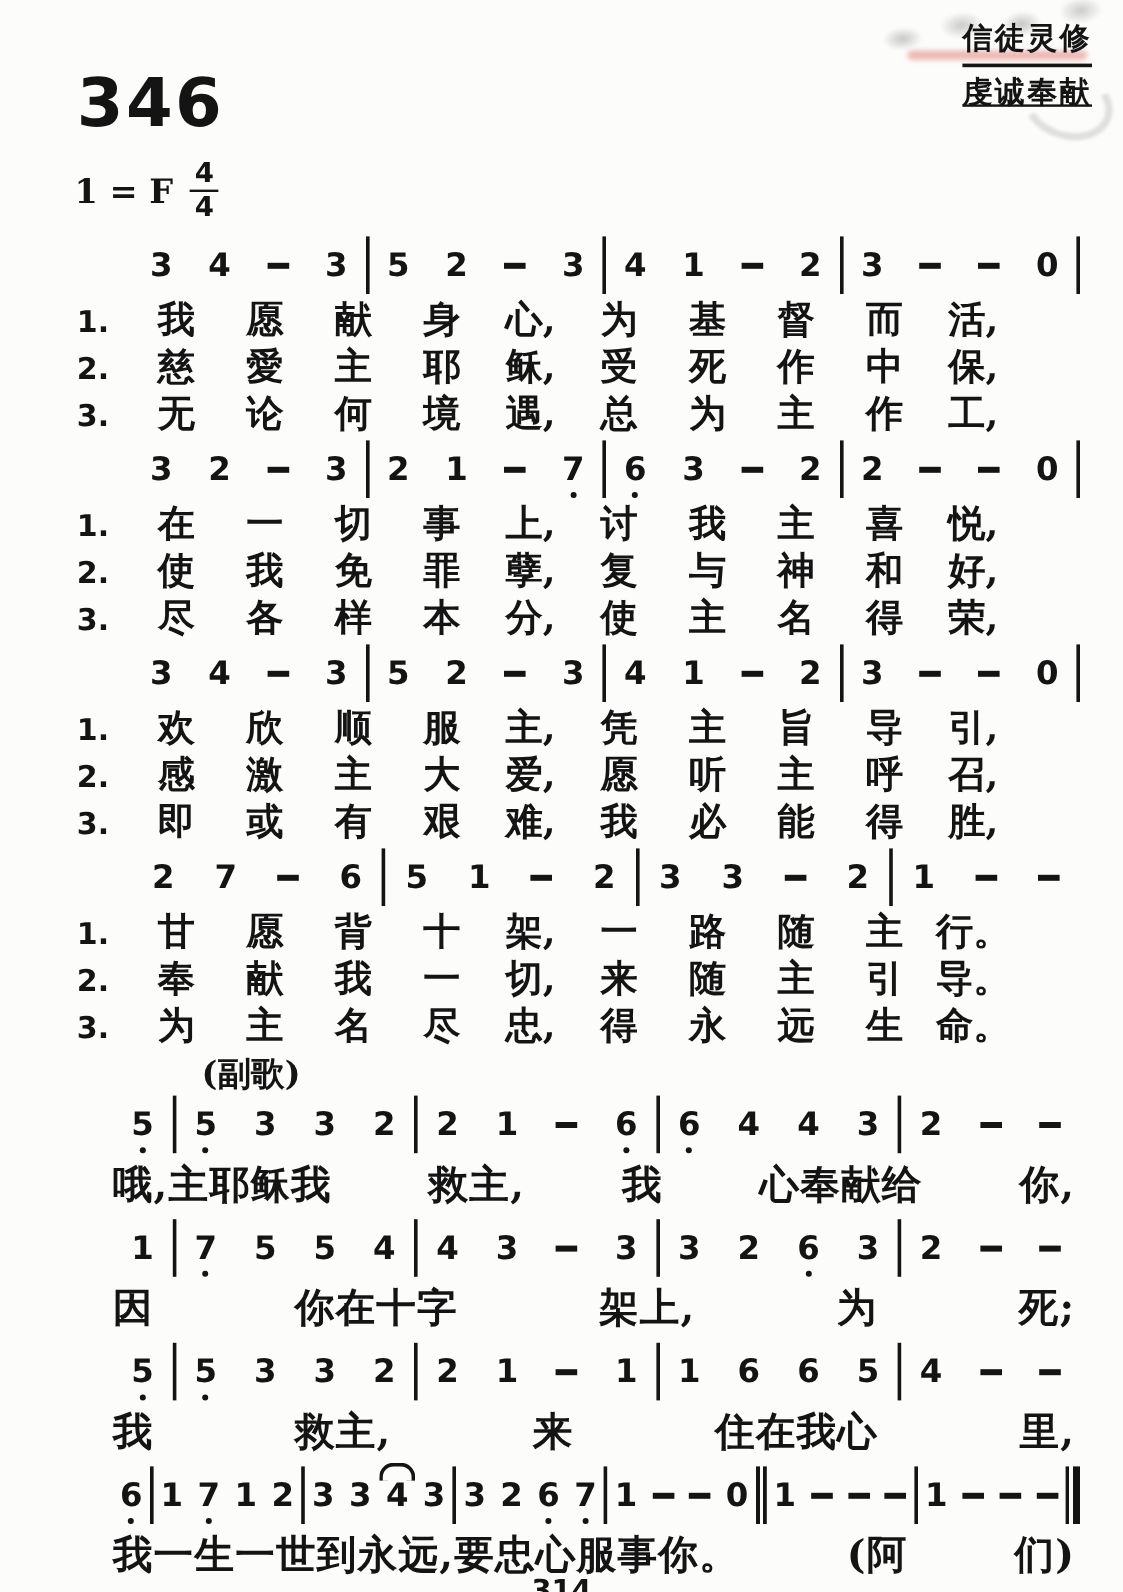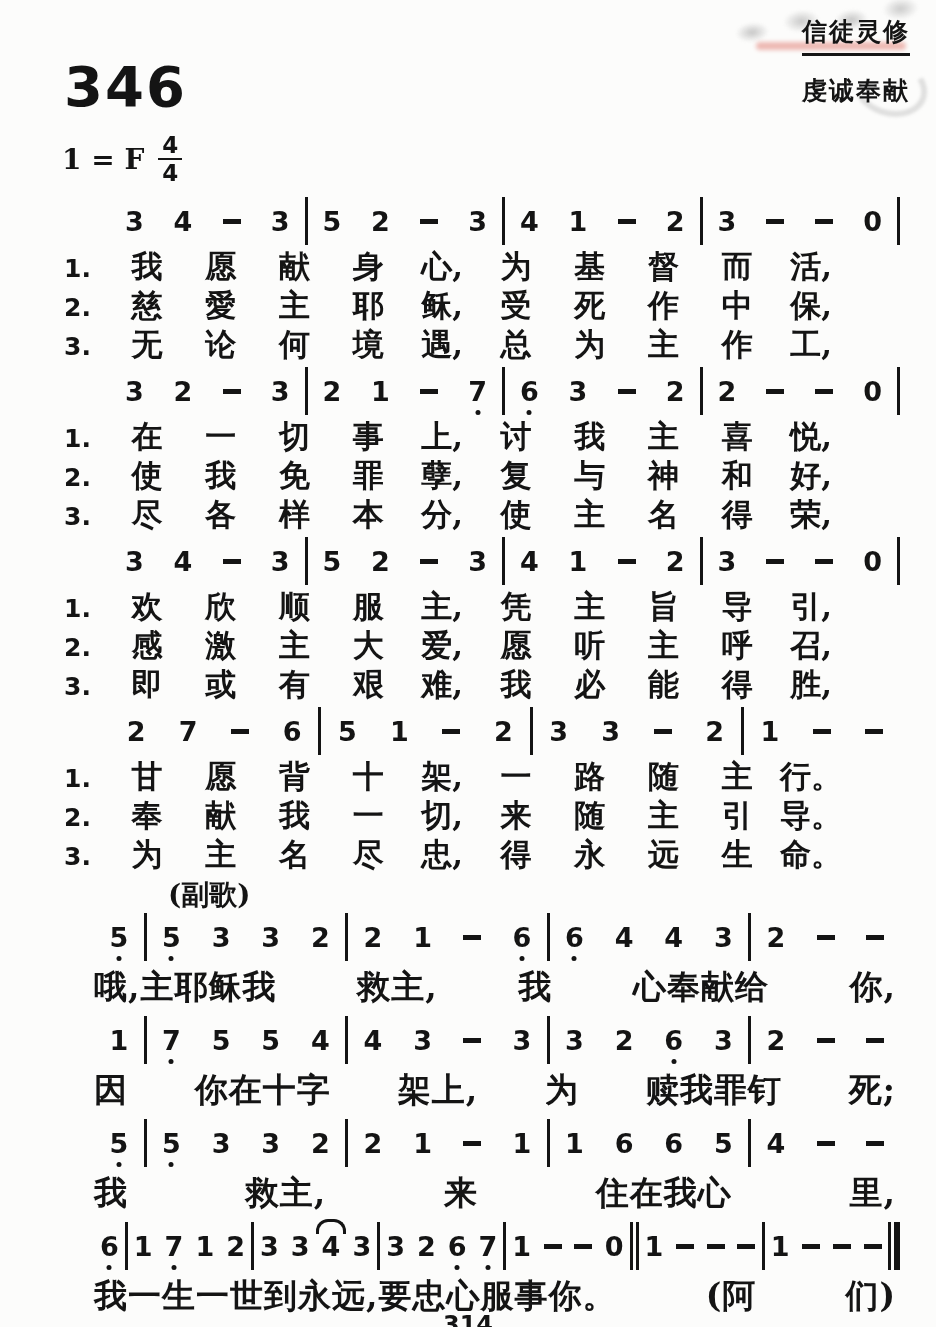--- a/index.html
+++ b/index.html
@@ -21,21 +21,21 @@
   }
   .song-title{
     position:absolute;left:0;right:0;top:14px;text-align:center;
     font-size:50px;font-weight:bold;letter-spacing:6px;
   }
   .category-box{
     position:absolute;right:26px;top:14px;text-align:center;
     font-size:25px;font-weight:bold;line-height:1.45;letter-spacing:2px;
   }
   .category-top{display:inline-block;border-bottom:3px solid #151515;padding-bottom:3px;}
-  .category-bottom{display:block;margin-top:17px;}
+  .category-bottom{display:block;margin-top:3px;text-decoration:underline;}
   
   .wm-smudge{
     position:absolute;right:4px;top:0px;width:200px;height:52px;
     background:
       radial-gradient(ellipse 24px 14px at 20px 24px,#9a9a9a 0,transparent 70%),
       radial-gradient(ellipse 26px 16px at 70px 18px,#a0a0a0 0,transparent 70%),
       radial-gradient(ellipse 24px 15px at 120px 22px,#9a9a9a 0,transparent 70%),
       radial-gradient(ellipse 26px 16px at 170px 16px,#a3a3a3 0,transparent 70%);
     opacity:.55;filter:blur(1.5px);transform:rotate(-6deg);
   }
@@ -432,21 +432,20 @@
             <span class="bar"></span>
             <span class="note">2</span>
             <span class="dash"></span>
             <span class="dash"></span>
           </div>
           <div class="chorus-lyrics">
             <span class="cseg">因</span>
             <span class="cseg">你在十字</span>
             <span class="cseg">架上,</span>
             <span class="cseg">为</span>
-            <span class="cseg">赎我罪钉</span>
             <span class="cseg">死;</span>
           </div>
         </div>
         <div class="system chorus-system">
           <div class="notation-row">
             <span class="note low">5</span>
             <span class="bar"></span>
             <span class="note low">5</span>
             <span class="note">3</span>
             <span class="note">3</span>

